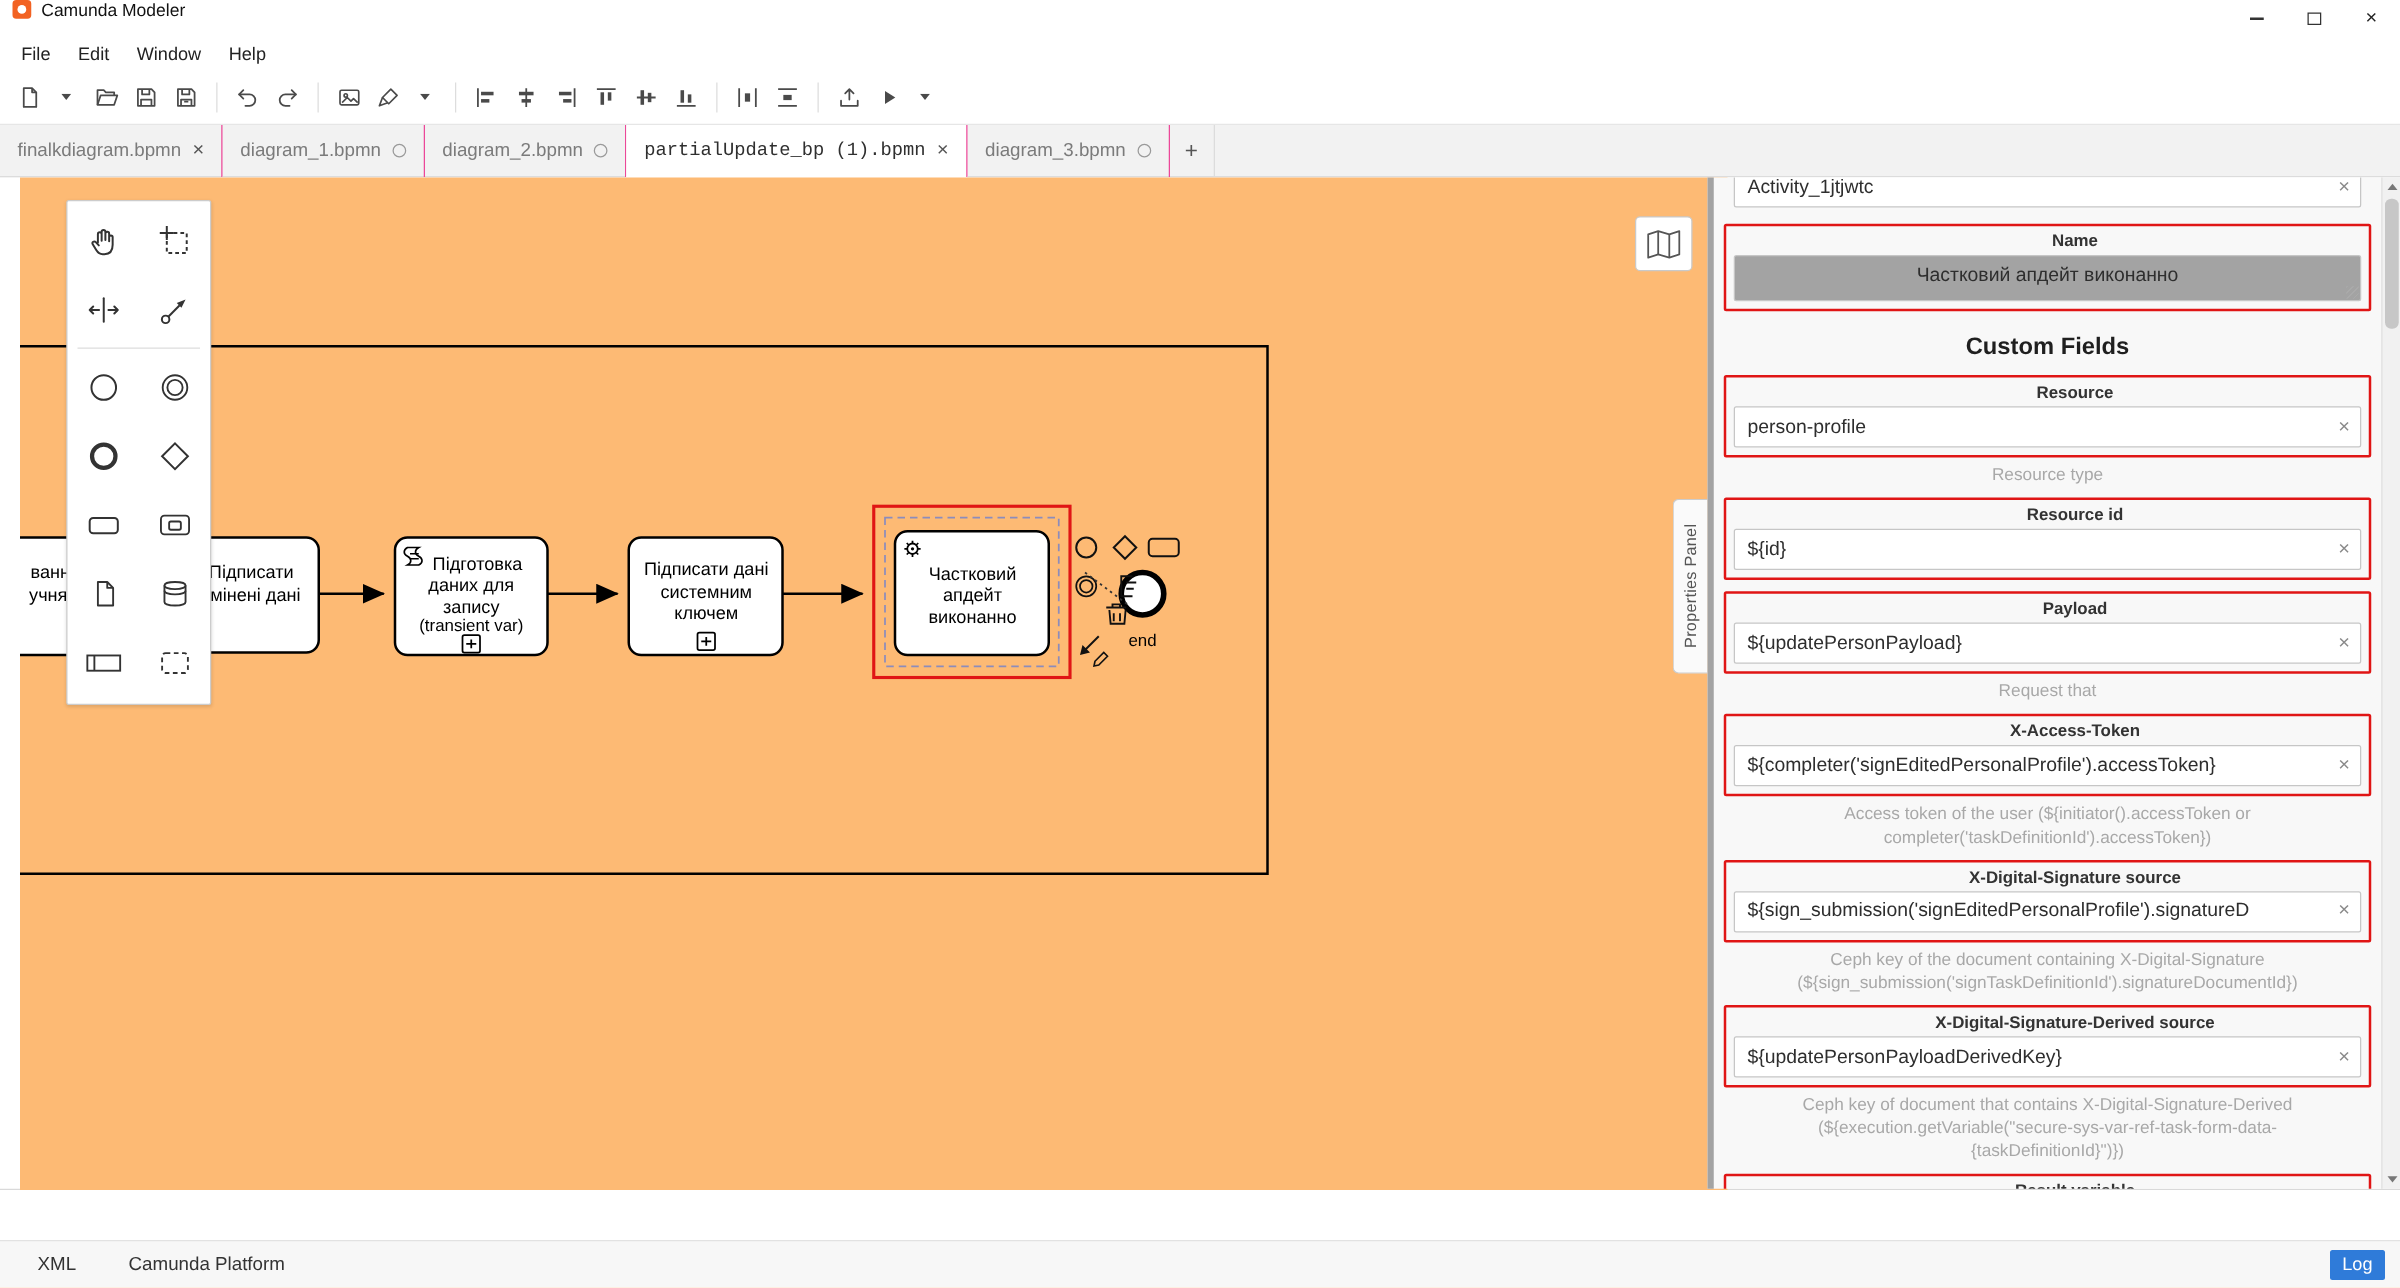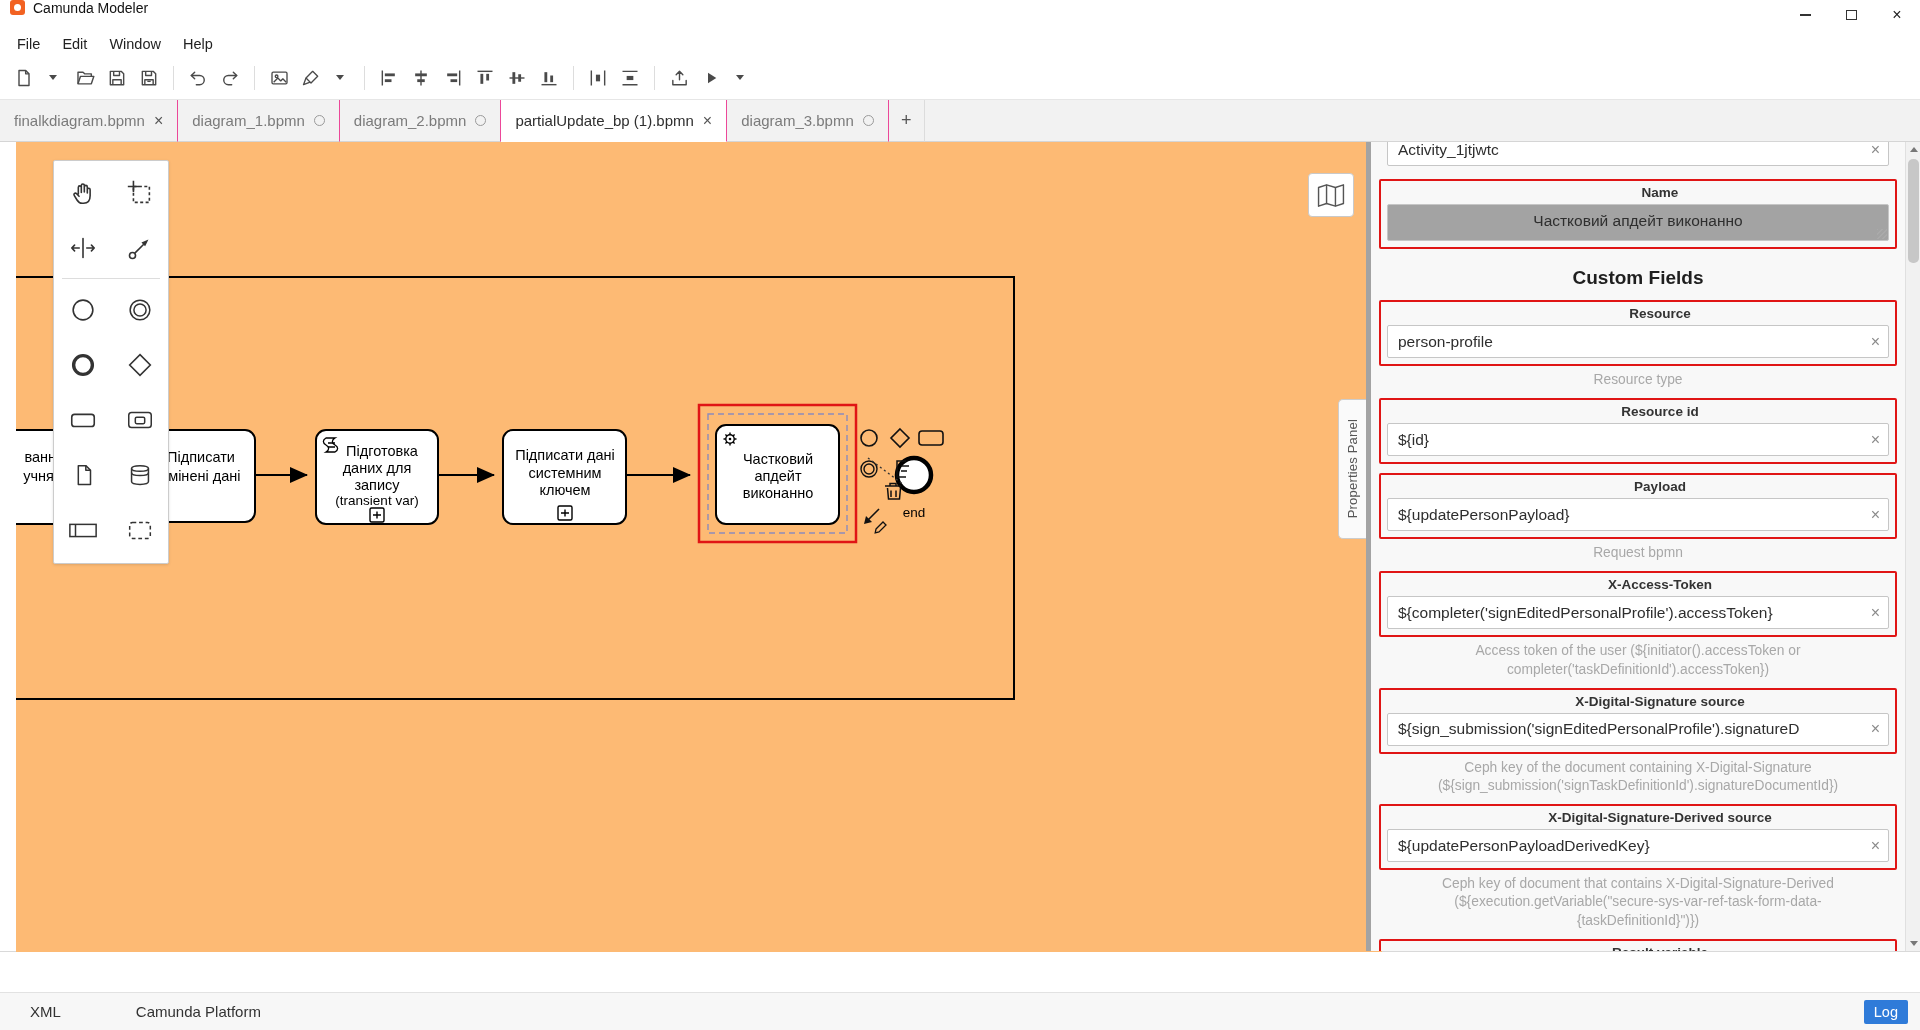--- a/index.html
+++ b/index.html
@@ -23,21 +23,21 @@
   
   .toolbar { height:43px; display:flex; align-items:center; padding-left:8px; border-bottom:1px solid #e6e6e6; background:#fff; }
   .tbtn { min-width:28px; height:30px; display:flex; align-items:center; justify-content:center; margin:0 2px; border-radius:3px; }
   .tbtn svg { display:block; }
   .tsep { width:1px; height:24px; background:#ddd; margin:0 8px; }
   .caret { margin-left:-1px; }
 
   
   .tabbar { height:42px; display:flex; background:#f2f2f2; font-size:15px; }
   .tab { display:flex; align-items:center; gap:9px; padding:0 14px; border-right:1px solid #ec4899; border-bottom:1px solid #d5d5d5; color:#7b7b7b; white-space:nowrap; }
-  .tab.active { background:#fff; color:#2f2f2f; border-bottom:1px solid #fff; }
+  .tab.active { background:#fff; color:#2f2f2f; border-bottom:1px solid #fff;font-family:Liberation Mono, monospace; }
   .tab-close { font-size:16px; color:#555; }
   .tab-dirty { width:11px; height:11px; border:1.5px solid #9a9a9a; border-radius:50%; display:inline-block; }
   .tab-plus { width:36px; display:flex; align-items:center; justify-content:center; border-right:1px solid #dcdcdc; border-bottom:1px solid #d5d5d5; color:#555; font-size:18px; }
   .tab-filler { flex:1; border-bottom:1px solid #d5d5d5; }
 
   
   .main { position:relative; height:810px; background:#fff; }
   .canvas { position:absolute; left:16px; top:0; width:1366px; height:810px; background:#fdba74; overflow:hidden; }
   .diagram { position:absolute; left:0; top:0; }
   svg text { font-family:"Liberation Sans","DejaVu Sans",sans-serif; fill:#000; }
@@ -74,21 +74,21 @@
   .vscroll { position:absolute; right:0; top:0; bottom:0; width:15px; background:#f1f1f1; border-left:1px solid #e0e0e0; }
   .sb-arrow { position:absolute; left:0; width:15px; height:15px; display:flex; align-items:center; justify-content:center; }
   .sb-up { top:0; } .sb-down { bottom:0; }
   .tri-up { width:0; height:0; border-left:4px solid transparent; border-right:4px solid transparent; border-bottom:5px solid #777; }
   .tri-down { width:0; height:0; border-left:4px solid transparent; border-right:4px solid transparent; border-top:5px solid #777; }
   .sb-thumb { position:absolute; left:2px; top:17px; width:11px; height:104px; background:#c7c7c7; border-radius:5px; }
 
   
   .main { border-bottom:1px solid #d9d9d9; }
   .bottom-gap { height:40px; background:#fff; }
-  .statusbar { height:38px; background:#f7f7f7; border-top:1px solid #e2e2e2; display:flex; align-items:center; padding:0 12px 0 30px; font-size:15px; color:#333;gap:33px; }
+  .statusbar { height:38px; background:#f7f7f7; border-top:1px solid #e2e2e2; display:flex; align-items:center; padding:0 12px 0 30px; font-size:15px; color:#333; }
   .status-xml { margin-right:42px; }
   .log-btn { margin-left:auto; background:#2f7bd9; color:#ffffff; font-size:14.5px; padding:4px 10px; border-radius:2px; }
 </style>
 </head>
 <body>
 
 <div class="titlebar">
   <span class="app-icon"></span>
   <span class="app-title">Camunda Modeler</span>
   <div class="win-controls">
@@ -519,21 +519,21 @@
       </div>
 
       <div class="fgroup">
         <div class="redbox">
           <div class="plabel">Payload</div>
           <div class="pinput">
             <span>${updatePersonPayload}</span>
             <span class="clear">×</span>
           </div>
         </div>
-        <div class="phint">Request bpmn</div>
+        <div class="phint">Request that</div>
       </div>
 
       <div class="fgroup">
         <div class="redbox">
           <div class="plabel">X-Access-Token</div>
           <div class="pinput">
             <span>${completer('signEditedPersonalProfile').accessToken}</span>
             <span class="clear">×</span>
           </div>
         </div>

